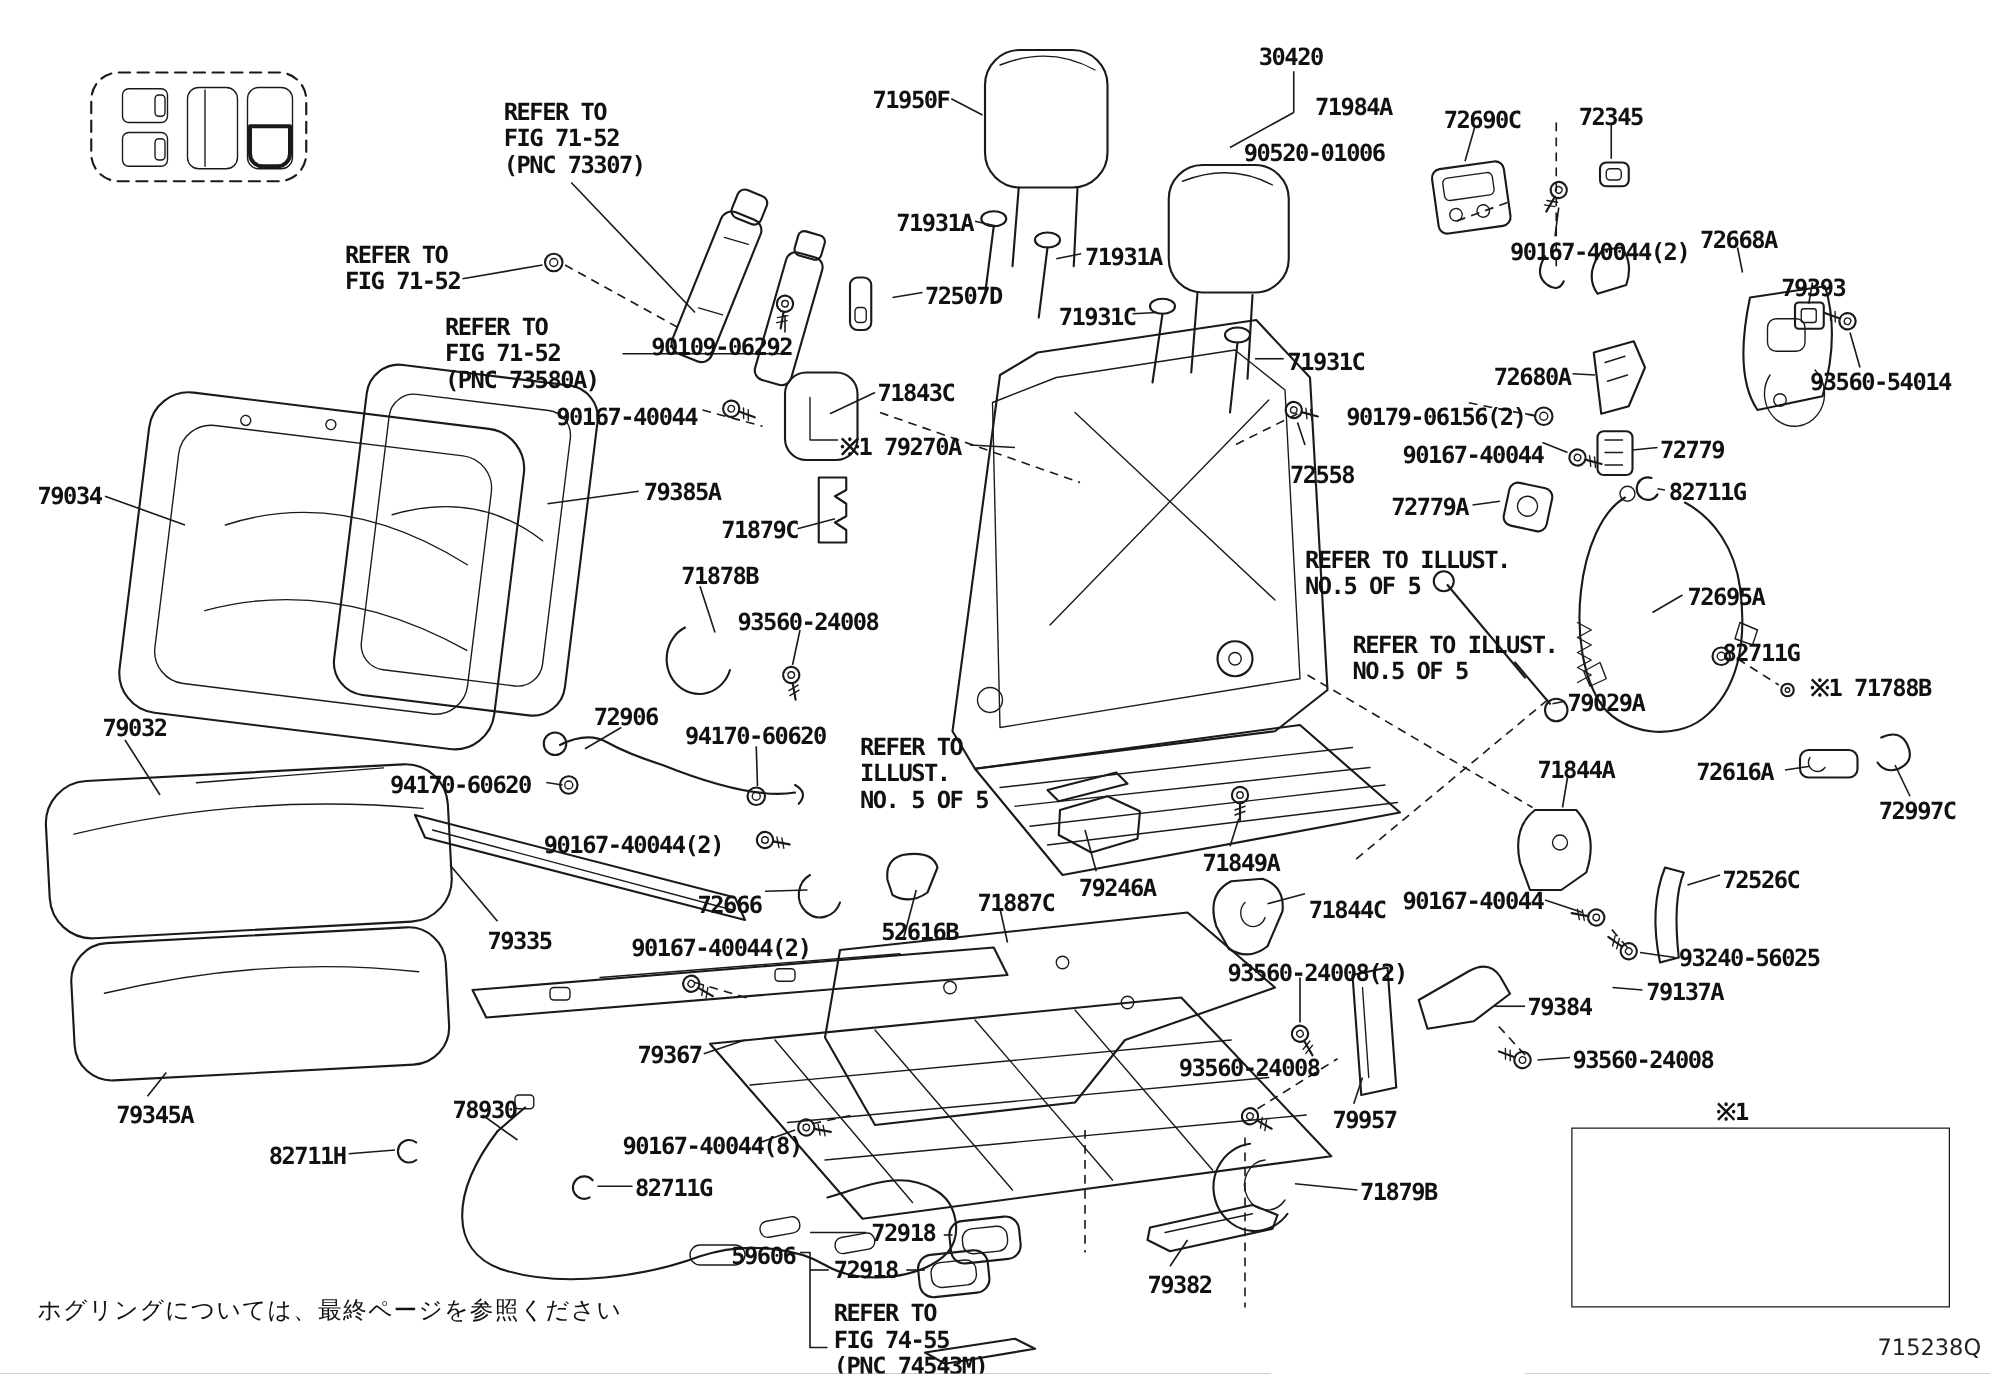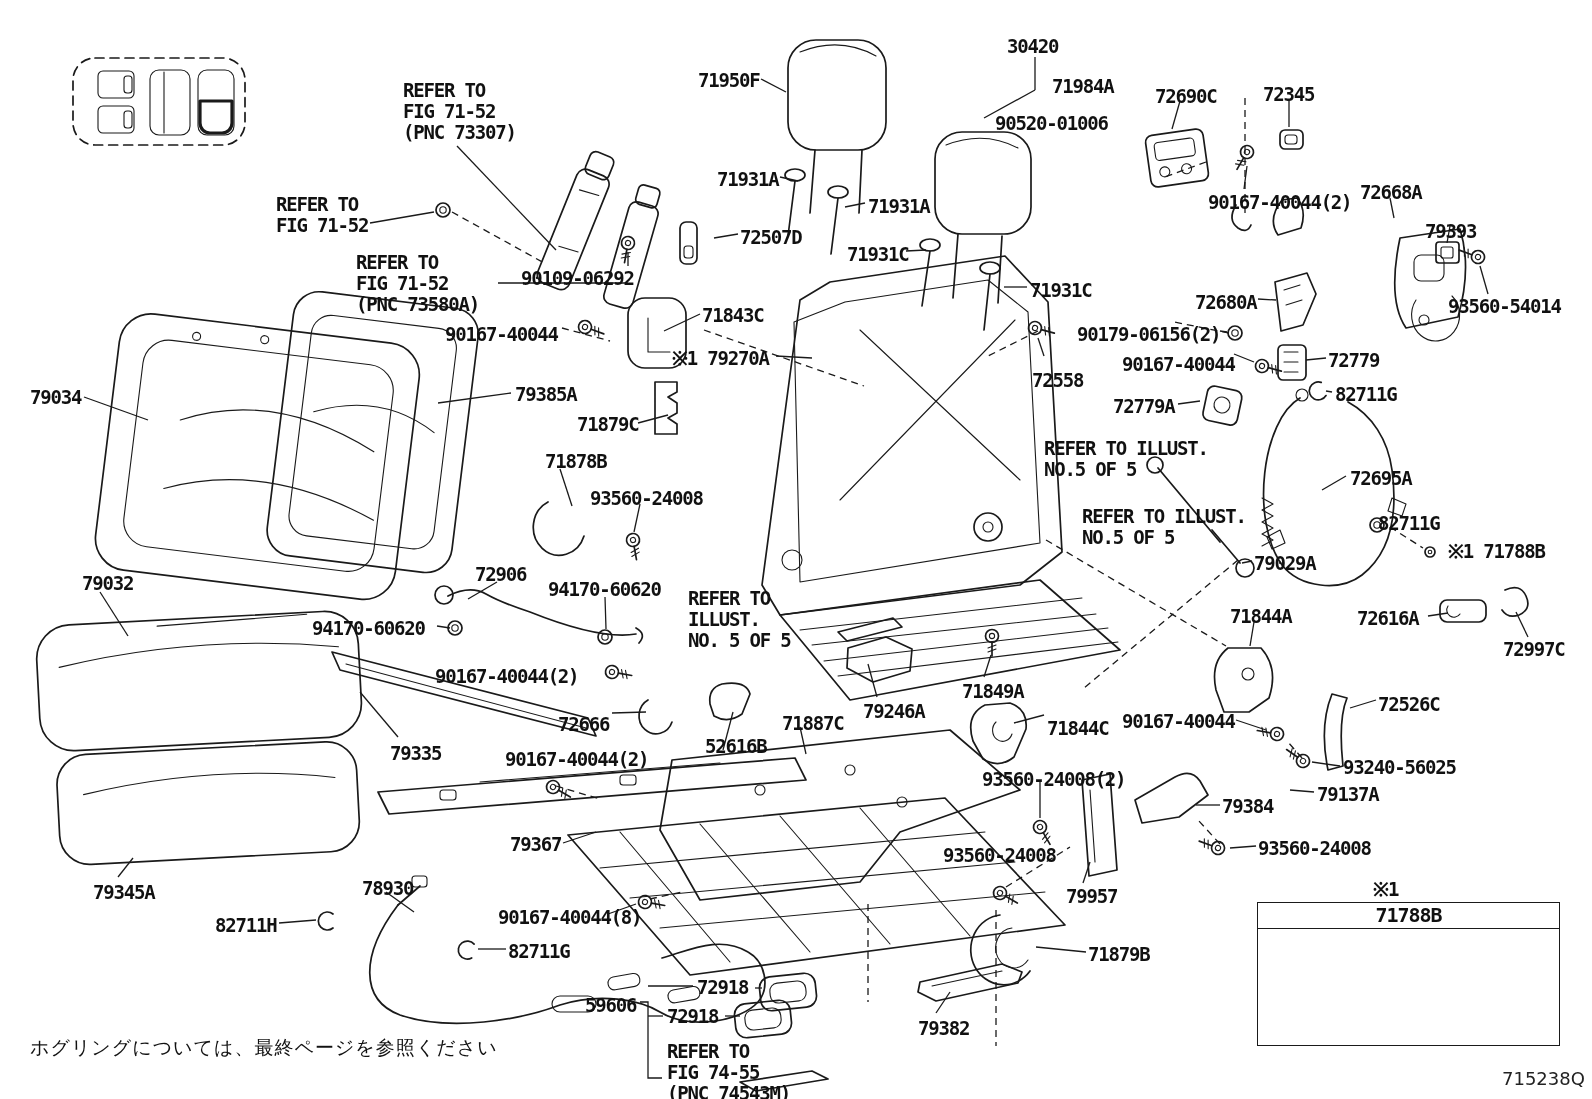--- a/index.html
+++ b/index.html
@@ -456,21 +456,20 @@
       <div class="lbl" style="left: 667px; top: 1006px;">72918</div>
       <div class="lbl" style="left: 918px; top: 1018px;">79382</div>
       <div class="lbl" style="left: 667px; top: 1041px;">REFER TO
 FIG 74-55
 (PNC 74543M)</div>
     </div>
 
 <div class="size-table">
   <div class="st-note">※1</div>
   <div class="st-box">
-    <div class="st-head">71788B</div>
     <div class="st-cells">
     </div>
   </div>
 </div>
 
 <div class="footnote">ホグリングについては、最終ページを参照ください</div>
 <div class="code">715238Q</div>
 
 </div>
 

